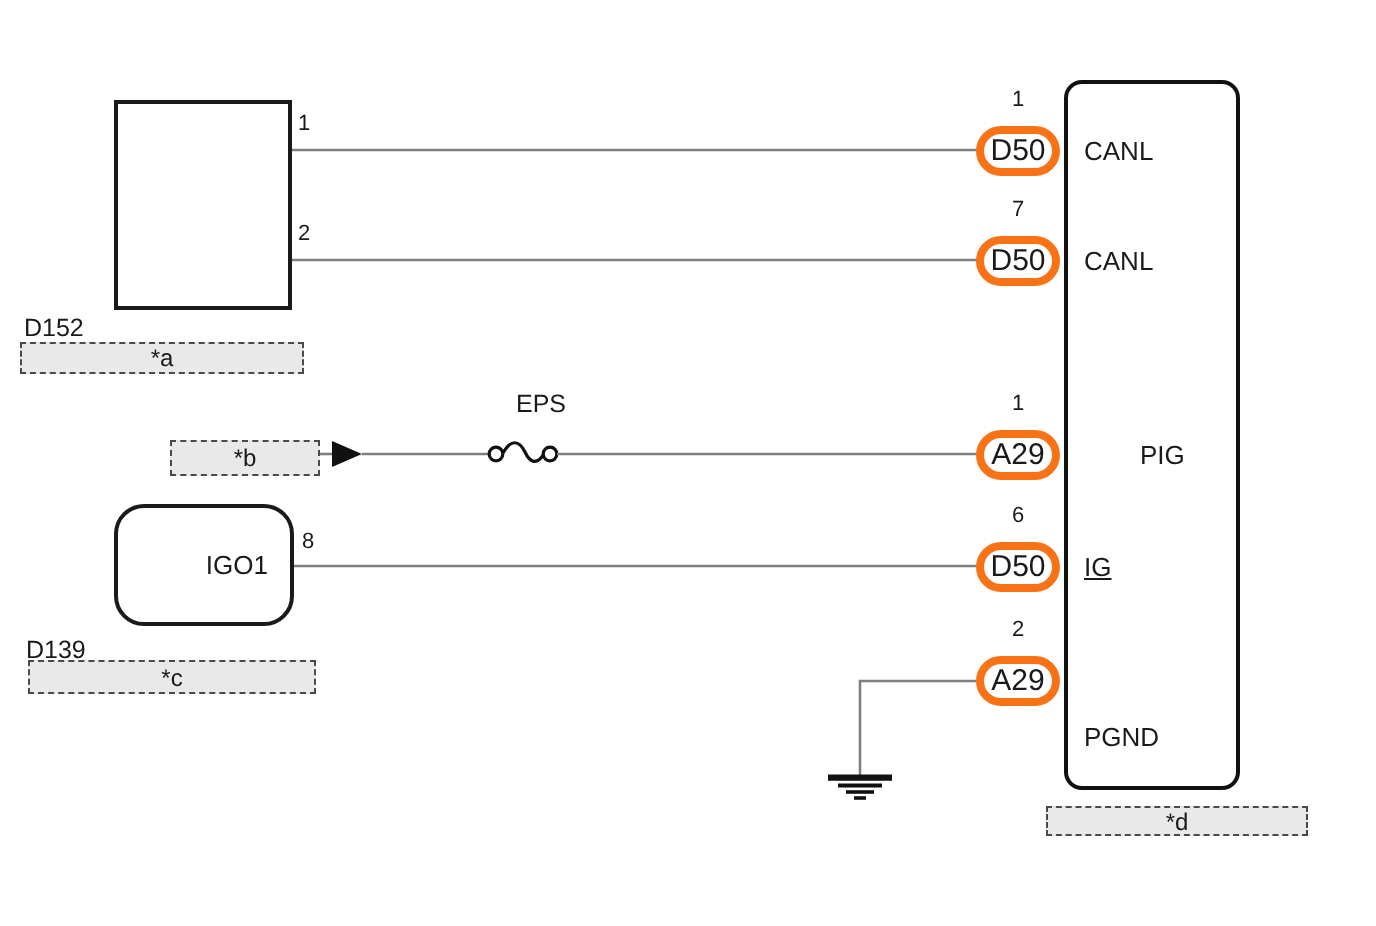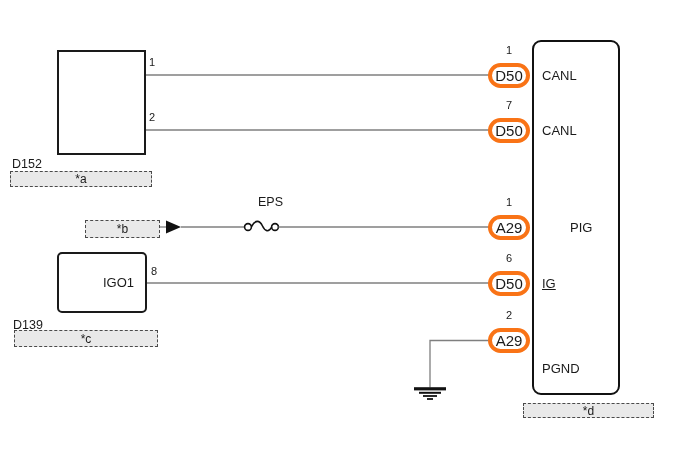--- a/index.html
+++ b/index.html
@@ -2,21 +2,21 @@
 <html><head>
 <meta charset="utf-8">
 <style>
   html,body{margin:0;padding:0;background:#fff;}
   .canvas{
     position:relative;width:688px;height:463px;background:#ffffff;overflow:hidden;
     font-family:"Liberation Sans","DejaVu Sans",sans-serif;color:#1a1a1a;
   }
   .wires{position:absolute;left:0;top:0;width:688px;height:463px;}
   .comp-box{position:absolute;background:#fff;border:2px solid #1a1a1a;box-sizing:border-box;}
-  .comp-box.rounded{border-radius:5px;}
+  .comp-box.rounded{border-radius:15px;}
   .comp-label{display:flex;align-items:center;justify-content:flex-end;height:100%;
     padding-right:11px;font-size:13px;box-sizing:border-box;}
   .ecu-box{position:absolute;left:532px;top:40px;width:88px;height:355px;
     background:#fff;border:2.5px solid #111;border-radius:9px;box-sizing:border-box;}
   .conn-code{position:absolute;left:12px;font-size:12.5px;}
   .caption-box{position:absolute;background:#e9e9e9;border:1px dashed #4a4a4a;
     box-sizing:border-box;display:flex;align-items:center;justify-content:center;
     font-size:12px;}
   .pin-num{position:absolute;font-size:11px;}
   .oval{position:absolute;left:488px;width:42px;height:25px;background:#fff;

